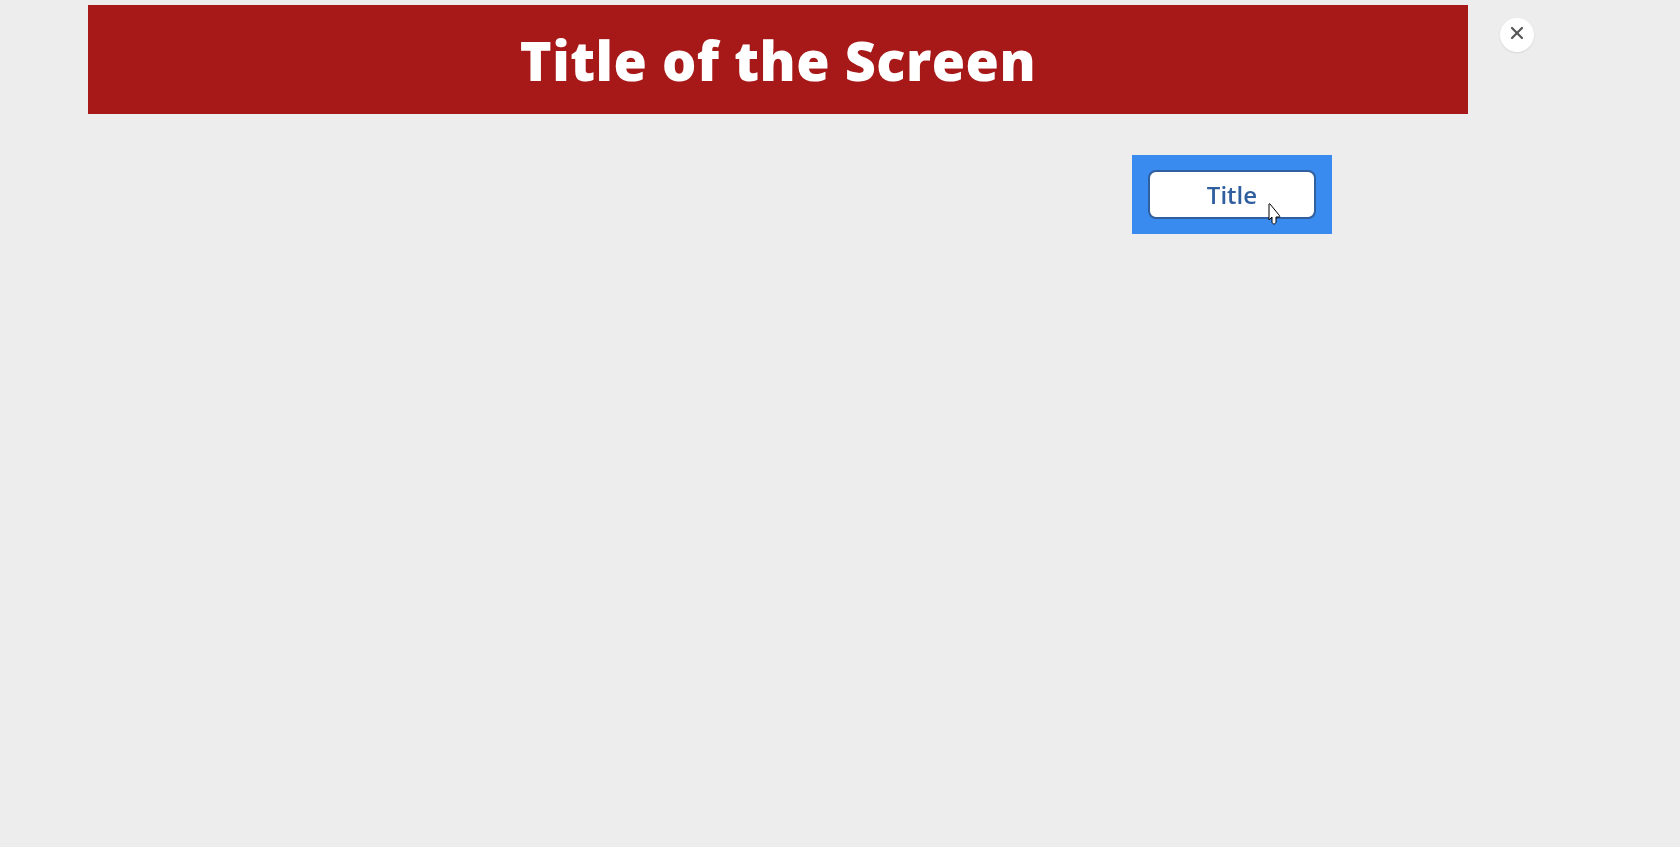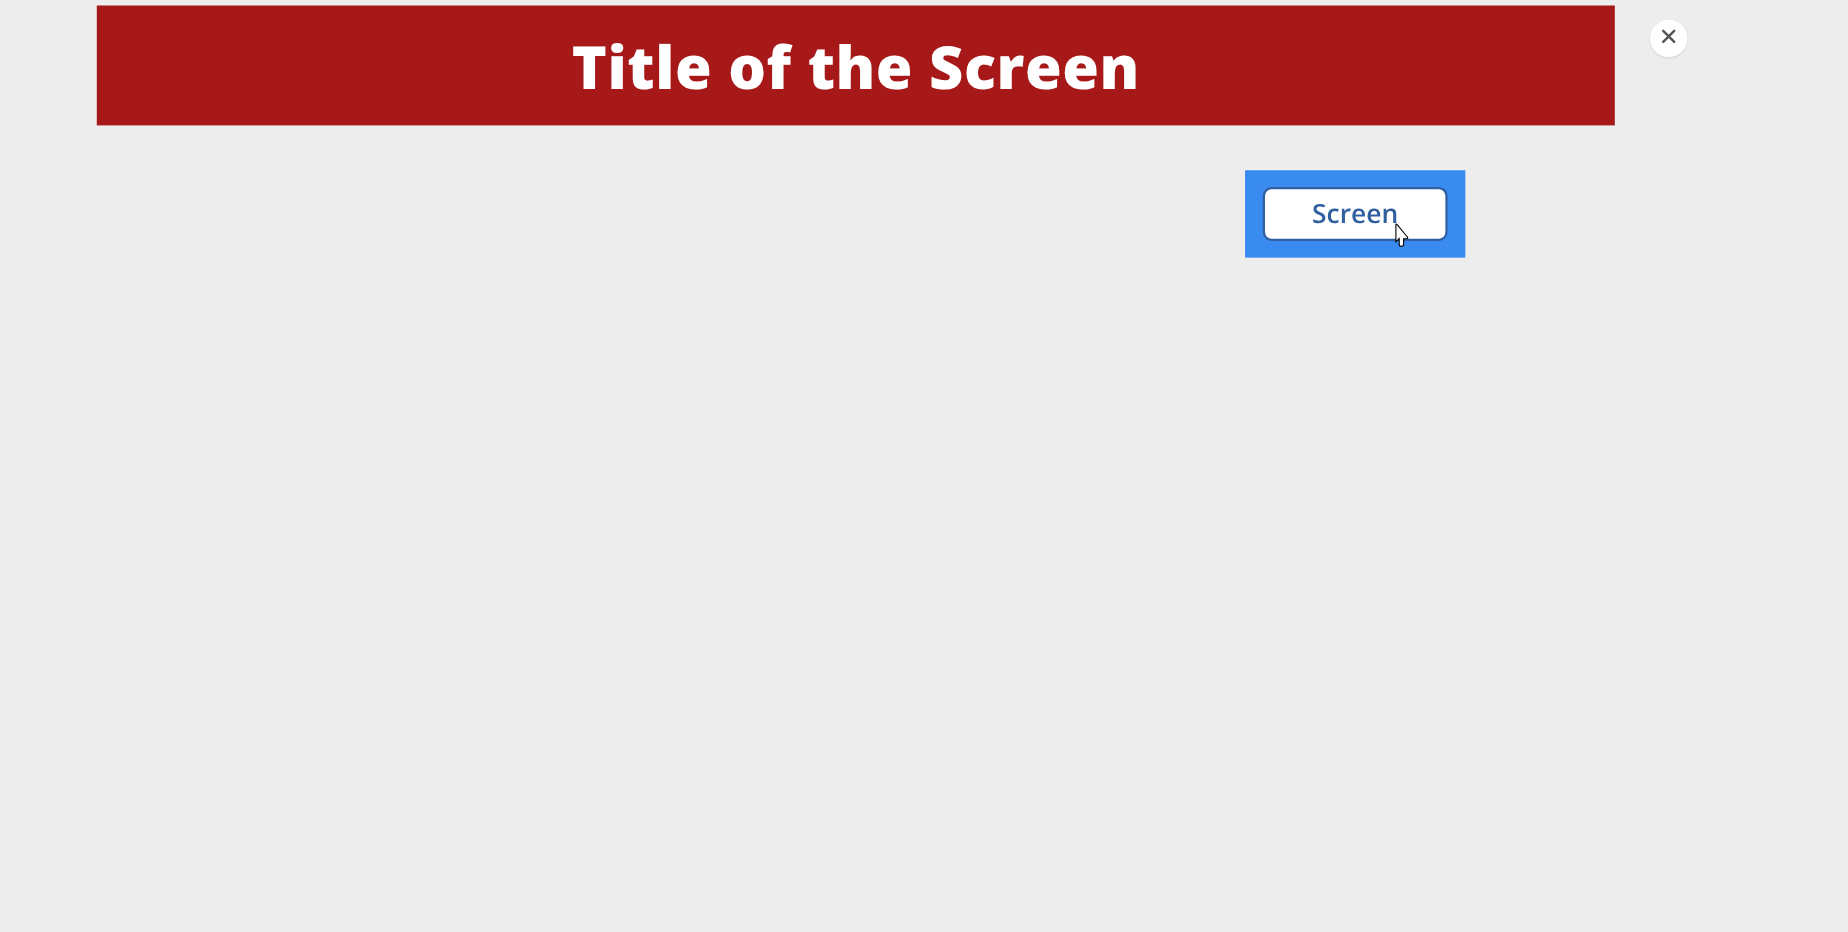--- a/index.html
+++ b/index.html
@@ -113,21 +113,21 @@
 
 <div class="page-container">
 
   <div class="header-bar">
     <h1 class="header-title">Title of the Screen</h1>
   </div>
 
   <div class="content-area">
     <div class="highlight-box">
       <button class="action-button">
-        <span>Screen</span>
+        <span>Title</span>
       </button>
     </div>
   </div>
 
 </div>
 
 <div class="close-button" aria-label="Close">
   <span>
     <svg viewBox="0 0 16 16" fill="none" stroke="#555" stroke-width="2.2" stroke-linecap="round">
       <line x1="3" y1="3" x2="13" y2="13"></line>

